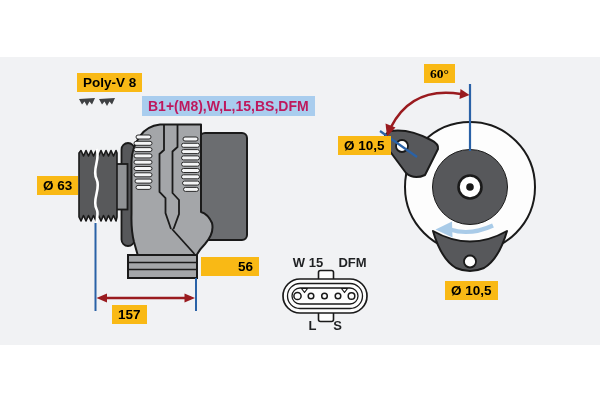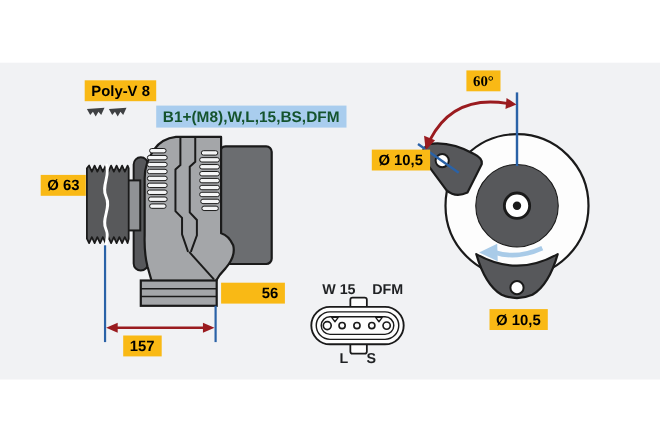--- a/index.html
+++ b/index.html
@@ -2,21 +2,21 @@
 <html><head>
 <meta charset="utf-8">
 <style>
   html,body{margin:0;padding:0;background:#fff;}
   .canvas{position:relative;width:600px;height:400px;background:#ffffff;overflow:hidden;
           font-family:"Liberation Sans",sans-serif;text-align:right;}
   .diagram-band{position:absolute;left:0;top:57px;width:600px;height:288px;background:#f1f2f4;}
   .drawing{position:absolute;left:0;top:0;width:600px;height:400px;}
   .tag{position:absolute;background:#f9b915;color:#000;font-weight:bold;font-size:13.5px;
        line-height:17px;padding:1px 6px;white-space:nowrap;}
-  .tag-blue{position:absolute;background:#a9cdee;color:#14532d;font-weight:bold;font-size:14px;
+  .tag-blue{position:absolute;background:#a9cdee;color:#be185d;font-weight:bold;font-size:14px;
        line-height:18px;padding:1px 6px;white-space:nowrap;}
   .pin-label{position:absolute;transform:translateX(-50%);color:#1f2123;font-weight:bold;
        font-size:13px;white-space:nowrap;}
 </style>
 </head>
 <body>
 
 <div class="canvas">
 
   <div class="diagram-band"></div>
@@ -140,21 +140,21 @@
         <polygon points="301.5,288.5 307.5,288.5 304.5,292.5"></polygon>
         <polygon points="341.5,288.5 347.5,288.5 344.5,292.5"></polygon>
       </g>
     </g>
   </svg>
 
   <div class="tag" style="left:77px;top:73px;">Poly-V 8</div>
 
   <div class="tag-blue" style="left:142px;top:96px;">B1+(M8),W,L,15,BS,DFM</div>
 
-  <div class="tag" style="left:37px;top:159px;">Ø 63</div>
+  <div class="tag" style="left:37px;top:176px;">Ø 63</div>
 
   <div class="tag" style="left:201px;top:257px;padding-left:37px;">56</div>
 
   <div class="tag" style="left:112px;top:305px;">157</div>
 
   <div class="tag" style="left:424px;top:64px;font-family:Liberation Serif, serif;">60°</div>
 
   <div class="tag" style="left:338px;top:136px;">Ø 10,5</div>
 
   <div class="tag" style="left:445px;top:281px;">Ø 10,5</div>

